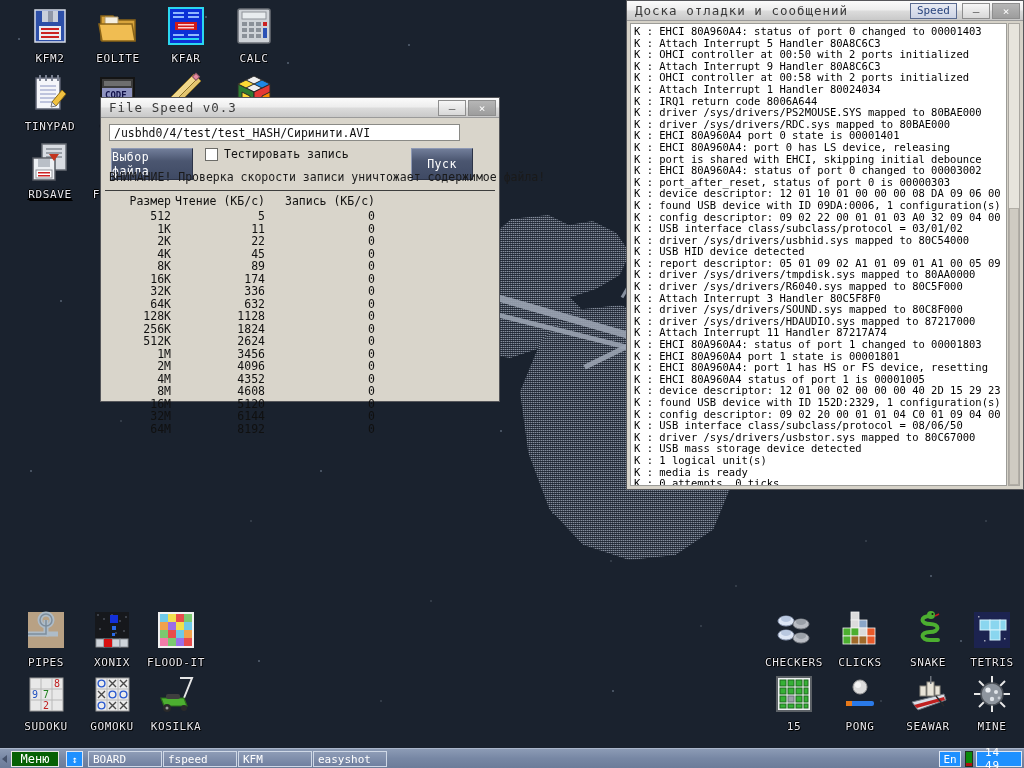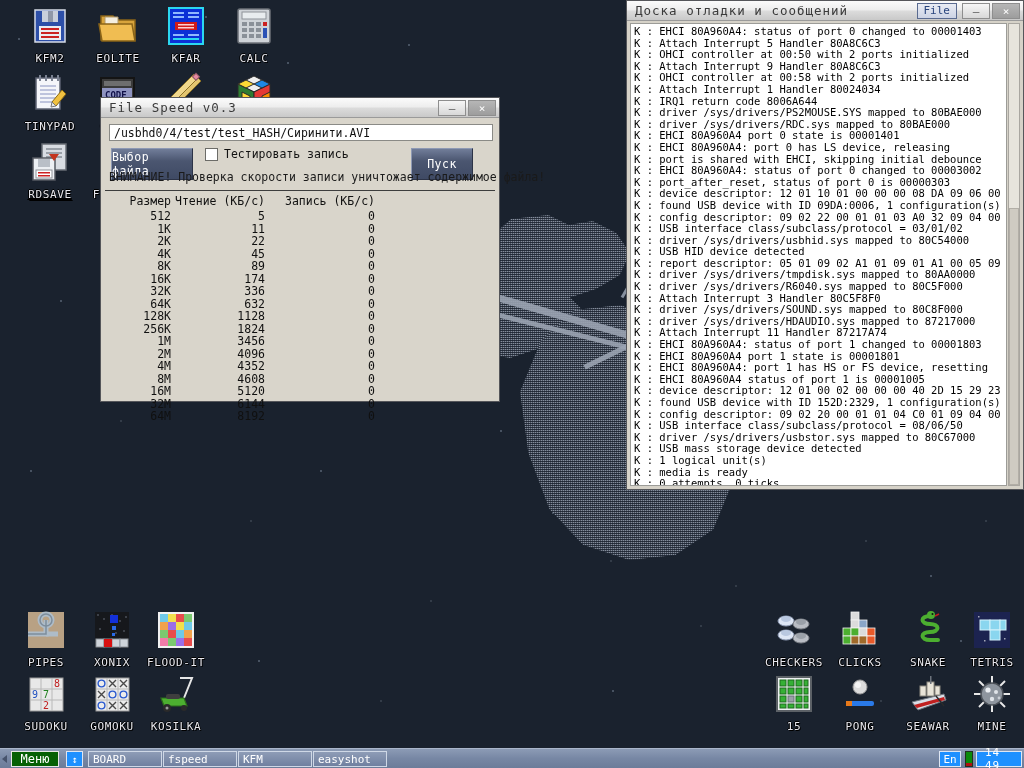--- a/index.html
+++ b/index.html
@@ -86,21 +86,21 @@
     background:linear-gradient(to bottom,#e9ecf4,#ccd3e4);
     border:1px solid #5a6b90;
     font-family:"DejaVu Sans Mono", monospace;
     font-size:11px; color:#29457e; line-height:14px; cursor:pointer;
   }
 
   
   #fspeed { left:100px; top:97px; width:400px; height:305px; }
   #fspeed .body { position:absolute; left:0; top:20px; right:0; bottom:0; background:#d9d5cb; }
   .path-field {
-    position:absolute; left:8px; top:6px; width:384px; height:17px;
+    position:absolute; left:8px; top:6px; width:351px; height:17px;
     background:#ffffff; border:1px solid #8a8a86;
     font-family:"DejaVu Sans Mono", monospace; font-size:11.5px; color:#111;
     padding:1px 4px; line-height:14px; overflow:hidden; white-space:nowrap;
   }
   .kbtn {
     position:absolute; height:32px;
     background:linear-gradient(to bottom,#6c7893 0%,#4c5straight 0%,#414c66 100%);
     background:linear-gradient(to bottom,#717d99 0%,#4a557210 40%,#3f4a64 100%);
     background-color:#4b5670;
     border:1px solid #2c3346; border-top-color:#8e99b4; border-left-color:#8e99b4;
@@ -776,20 +776,25 @@
             <td class="c-size">128K</td>
             <td class="c-read">1128</td>
             <td class="c-write">0</td>
           </tr>
           <tr>
             <td class="c-size">256K</td>
             <td class="c-read">1824</td>
             <td class="c-write">0</td>
           </tr>
           <tr>
+            <td class="c-size">512K</td>
+            <td class="c-read">2624</td>
+            <td class="c-write">0</td>
+          </tr>
+          <tr>
             <td class="c-size">1M</td>
             <td class="c-read">3456</td>
             <td class="c-write">0</td>
           </tr>
           <tr>
             <td class="c-size">2M</td>
             <td class="c-read">4096</td>
             <td class="c-write">0</td>
           </tr>
           <tr>
@@ -818,21 +823,21 @@
             <td class="c-write">0</td>
           </tr>
         </tbody>
     </table>
   </div>
 </div>
 
 <div class="window" id="board">
   <div class="titlebar">
     <div class="title-text">Доска отладки и сообщений</div>
-    <div class="kern-badge" style="right:66px;">File</div>
+    <div class="kern-badge" style="right:66px;">Speed</div>
     <div class="tb-btn tb-min" style="right:33px;">—</div>
     <div class="tb-btn tb-close" style="right:3px;">×</div>
   </div>
   <div class="body">
     <div class="log-area" id="log-area">
         <div class="log-line">K : EHCI 80A960A4: status of port 0 changed to 00001403</div>
         <div class="log-line">K : Attach Interrupt 5 Handler 80A8C6C3</div>
         <div class="log-line">K : OHCI controller at 00:50 with 2 ports initialized</div>
         <div class="log-line">K : Attach Interrupt 9 Handler 80A8C6C3</div>
         <div class="log-line">K : OHCI controller at 00:58 with 2 ports initialized</div>

